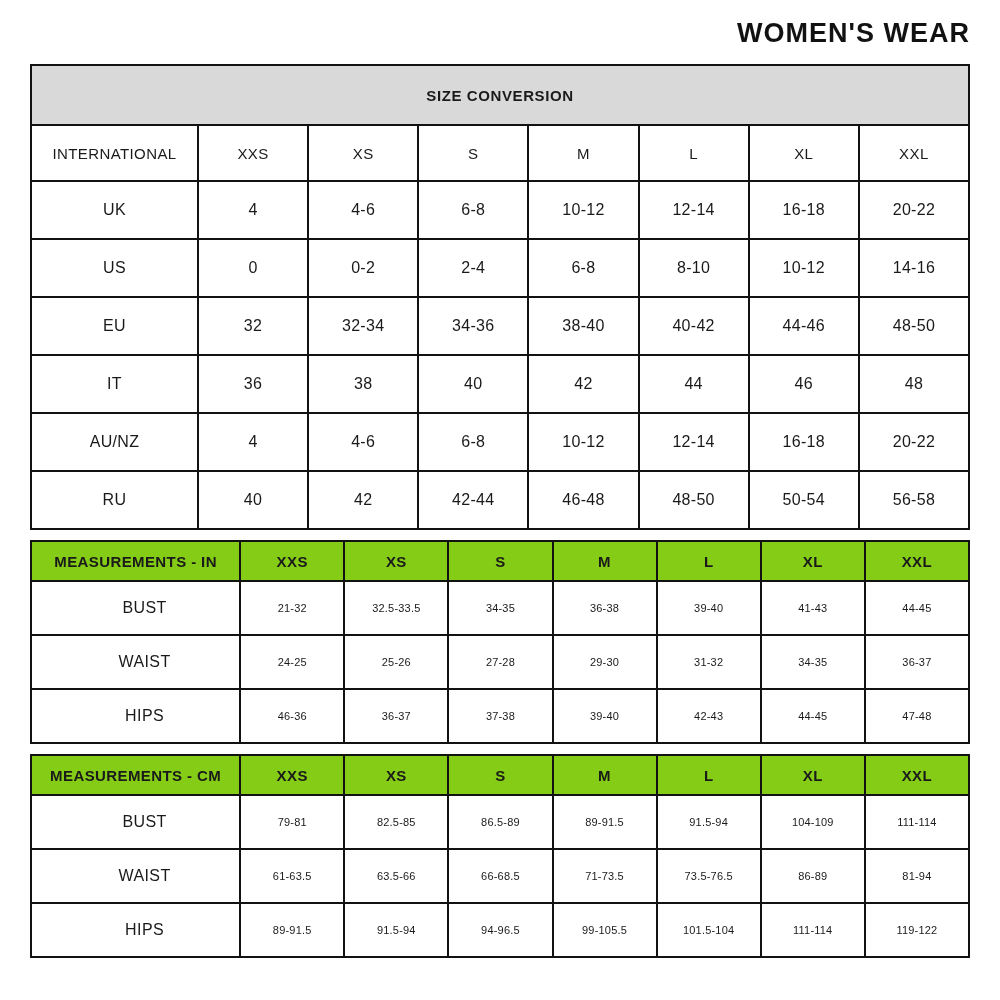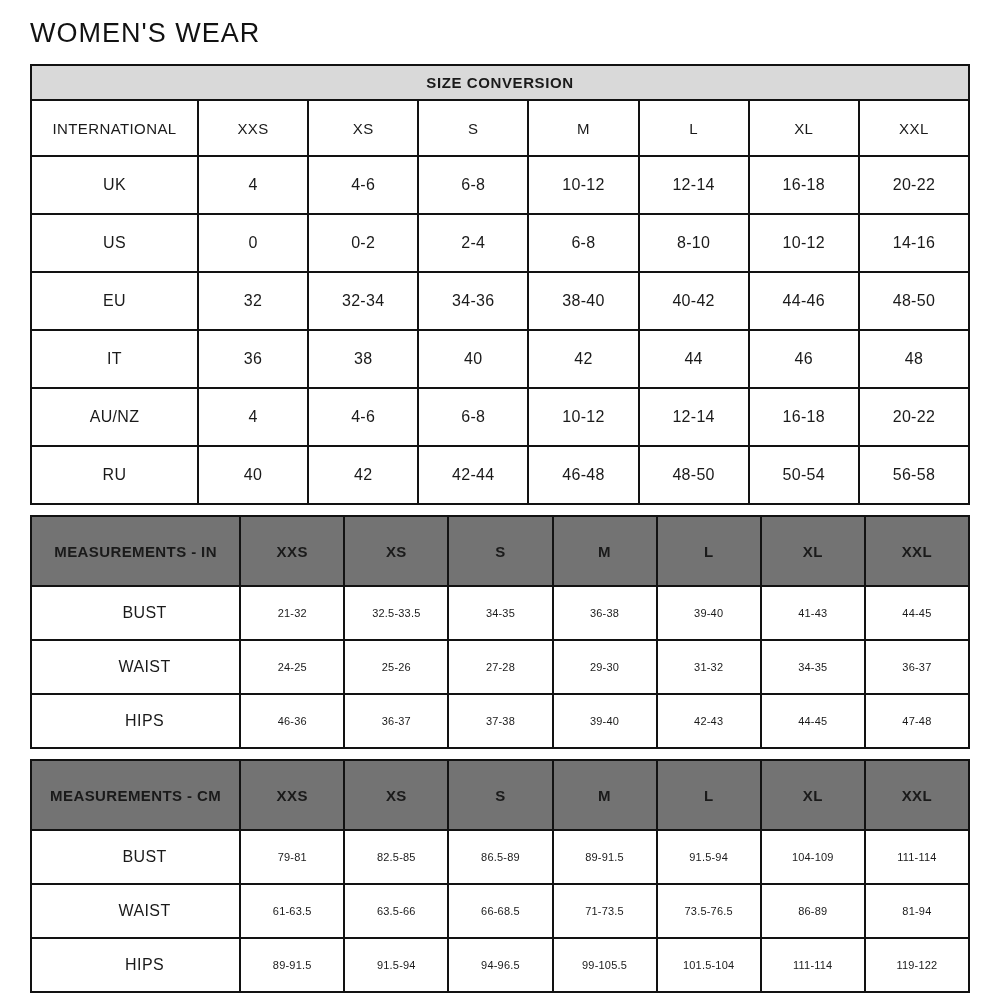--- a/index.html
+++ b/index.html
@@ -5,54 +5,54 @@
   * { box-sizing: border-box; }
   html, body { margin: 0; padding: 0; }
   body {
     width: 1000px; height: 1000px;
     background: #ffffff;
     color: #1a1a1a;
     font-family: "Liberation Sans", sans-serif;
   }
   .page { padding: 12px 30px 0 30px; }
   .title {
-    text-align: left;
+    text-align: right;
     font-size: 27px;
-    font-weight: normal;
+    font-weight: bold;
     letter-spacing: 1px;
     margin: 6px 0 15px 0;
     color: #121212;
   }
   table {
     width: 100%;
     border-collapse: collapse;
     table-layout: fixed;
   }
   td, th {
     border: 2px solid #121212;
     text-align: center;
     vertical-align: middle;
     padding: 2px;
     overflow: hidden;
   }
   
   .t1 .banner th {
     background: #d9d9d9;
-    height: 35px;
+    height: 60px;
     font-size: 15px;
     font-weight: bold;
     letter-spacing: 0.6px;
   }
   .t1 .head td { height: 56px; font-size: 15px; letter-spacing: 0.4px; }
   .t1 .data td { height: 58px; font-size: 16px; letter-spacing: 0.3px; }
   
   .tm { margin-top: 10px; }
   .tm .head th {
-    background: #737373;
-    height: 70px;
+    background: #84cc16;
+    height: 40px;
     font-size: 15px;
     font-weight: bold;
     letter-spacing: 0.4px;
   }
   .tm .data td { height: 54px; font-size: 11px; letter-spacing: 0.2px; }
   .tm .data td.lbl { font-size: 16px; letter-spacing: 0.4px; padding-left: 20px; }
 </style>
 </head>
 <body>
 

